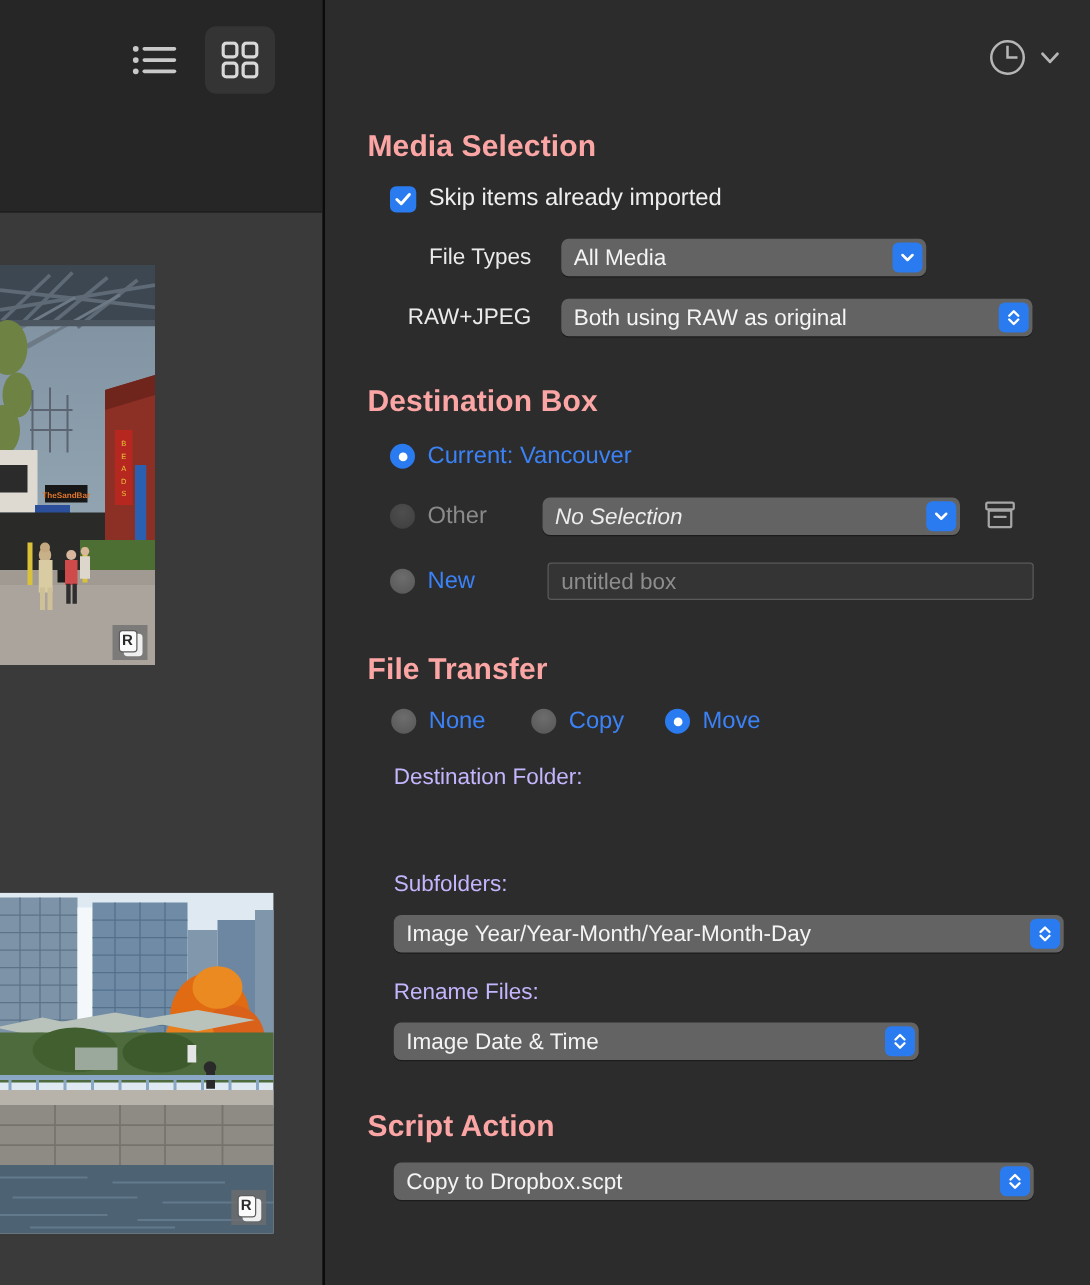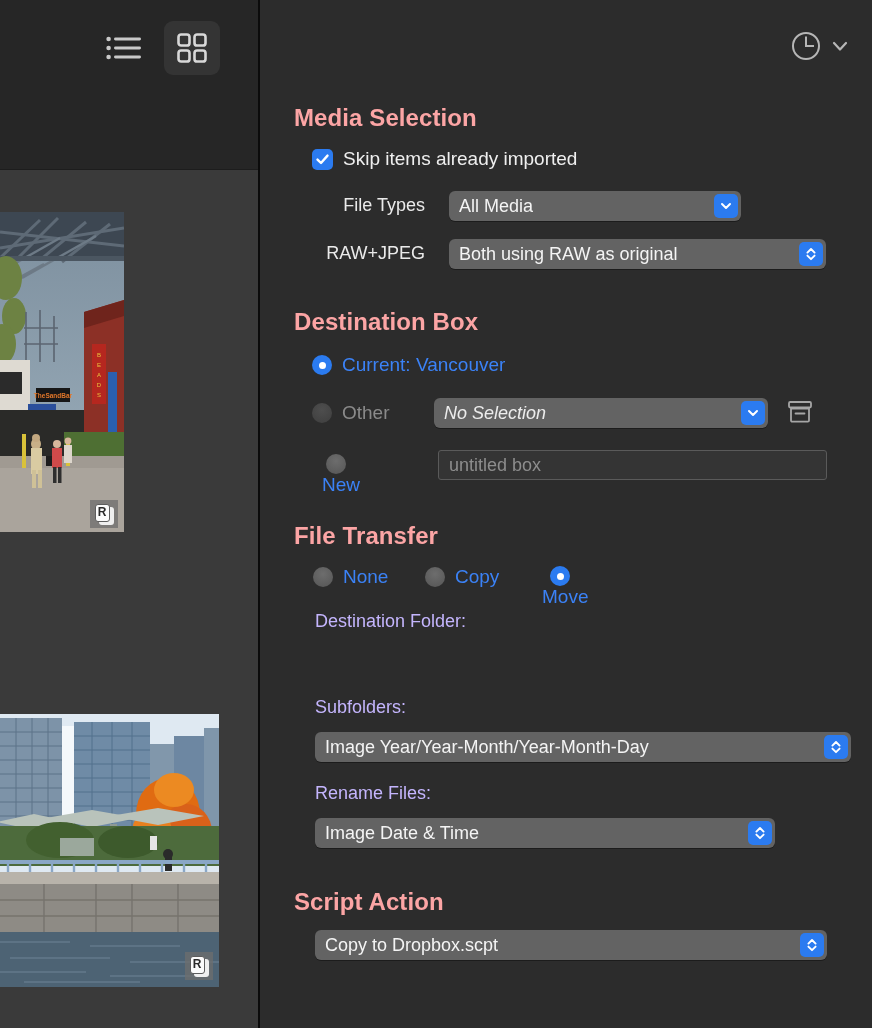--- a/index.html
+++ b/index.html
@@ -474,58 +474,58 @@
           <path d="M3 6 L7 10 L11 6" fill="none" stroke="#fff" stroke-width="2" stroke-linecap="round" stroke-linejoin="round"></path>
         </svg>
       </div>
     </div>
     <svg class="abs archive-icon" style="left:529px; top:399px;" viewBox="0 0 26 26">
       <rect x="2" y="3" width="22" height="5.5" rx="1.2" fill="none" stroke="#a6a6a6" stroke-width="1.8"></rect>
       <path d="M4 9.5 H22 V21.5 a1.2 1.2 0 0 1 -1.2 1.2 H5.2 A1.2 1.2 0 0 1 4 21.5 Z" fill="none" stroke="#a6a6a6" stroke-width="1.8"></path>
       <path d="M8.5 14.5 H17.5" fill="none" stroke="#a6a6a6" stroke-width="1.8" stroke-linecap="round"></path>
     </svg>
 
-    <div class="abs row" style="left:54px; top:454px;flex-direction:column;">
+    <div class="abs row" style="left:54px; top:454px;">
       <div class="radio"></div>
       <div class="radio-label">New</div>
     </div>
     <div class="abs textfield" style="left:180px; top:450px; width:389px;">
       <span>untitled box</span>
     </div>
 
     <div class="abs section-title" style="left:36px; top:522px;">File Transfer</div>
 
     <div class="abs row" style="left:55px; top:566px;">
       <div class="radio"></div>
       <div class="radio-label">None</div>
     </div>
     <div class="abs row" style="left:167px; top:566px;">
       <div class="radio"></div>
       <div class="radio-label">Copy</div>
     </div>
-    <div class="abs row" style="left:274px; top:566px;flex-direction:column;">
+    <div class="abs row" style="left:274px; top:566px;">
       <div class="radio on"></div>
       <div class="radio-label">Move</div>
     </div>
 
     <div class="abs sub-label" style="left:57px; top:611px;">Destination Folder:</div>
 
     <div class="abs sub-label" style="left:57px; top:697px;">Subfolders:</div>
     <div class="abs combo" style="left:57px; top:732px; width:536px;">
       <div class="val">Image Year/Year-Month/Year-Month-Day</div>
       <div class="arrowbox">
         <svg viewBox="0 0 14 16">
           <path d="M3.4 6.6 L7 3 L10.6 6.6" fill="none" stroke="#fff" stroke-width="1.9" stroke-linecap="round" stroke-linejoin="round"></path>
           <path d="M3.4 9.6 L7 13.2 L10.6 9.6" fill="none" stroke="#fff" stroke-width="1.9" stroke-linecap="round" stroke-linejoin="round"></path>
         </svg>
       </div>
     </div>
 
     <div class="abs sub-label" style="left:57px; top:783px;">Rename Files:</div>
-    <div class="abs combo" style="left:57px; top:818px; width:460px;">
+    <div class="abs combo" style="left:57px; top:818px; width:420px;">
       <div class="val">Image Date &amp; Time</div>
       <div class="arrowbox">
         <svg viewBox="0 0 14 16">
           <path d="M3.4 6.6 L7 3 L10.6 6.6" fill="none" stroke="#fff" stroke-width="1.9" stroke-linecap="round" stroke-linejoin="round"></path>
           <path d="M3.4 9.6 L7 13.2 L10.6 9.6" fill="none" stroke="#fff" stroke-width="1.9" stroke-linecap="round" stroke-linejoin="round"></path>
         </svg>
       </div>
     </div>
 
     <div class="abs section-title" style="left:36px; top:888px;">Script Action</div>

